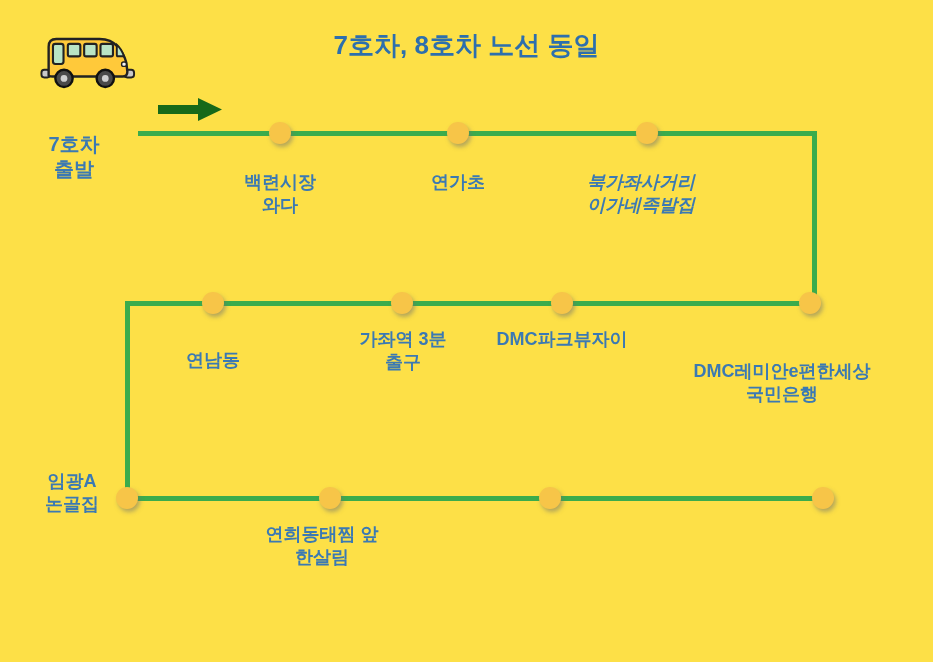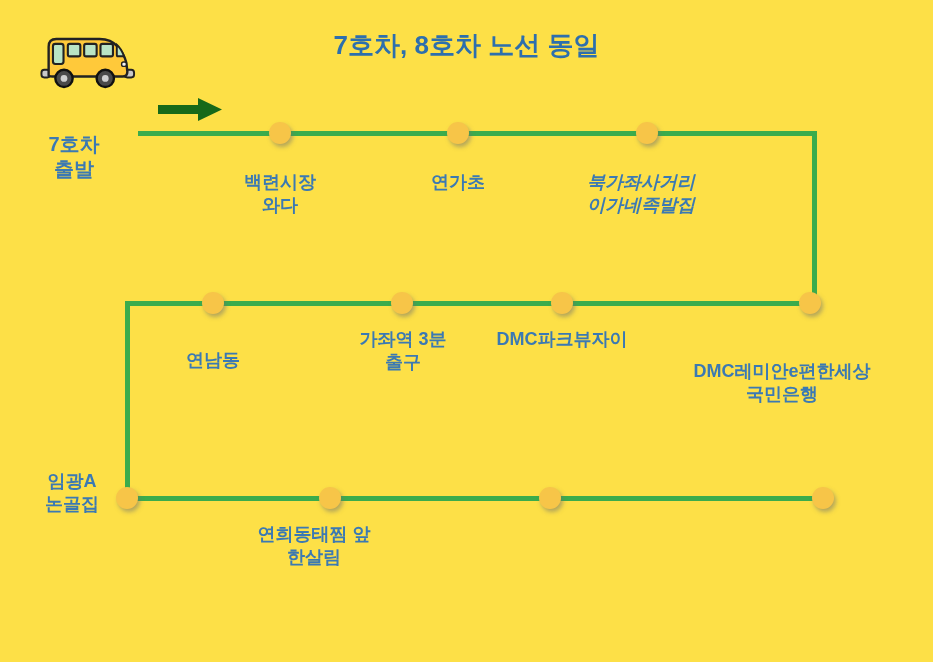--- a/index.html
+++ b/index.html
@@ -135,18 +135,18 @@
     <span>DMC파크뷰자이</span>
   </div>
   <div class="stop-label" style="left:672px; top:328px;margin-top:32px;">
     <span>DMC레미안e편한세상</span>
       <span>국민은행</span>
   </div>
   <div class="stop-label narrow" style="left:12px; top:470px;">
     <span>임광A</span>
       <span>논골집</span>
   </div>
-  <div class="stop-label" style="left:204px; top:523px;">
+  <div class="stop-label" style="left:212px; top:523px;">
     <span>연희동태찜 앞</span>
       <span>한살림</span>
   </div>
 
 </div>
 
 </body></html>

